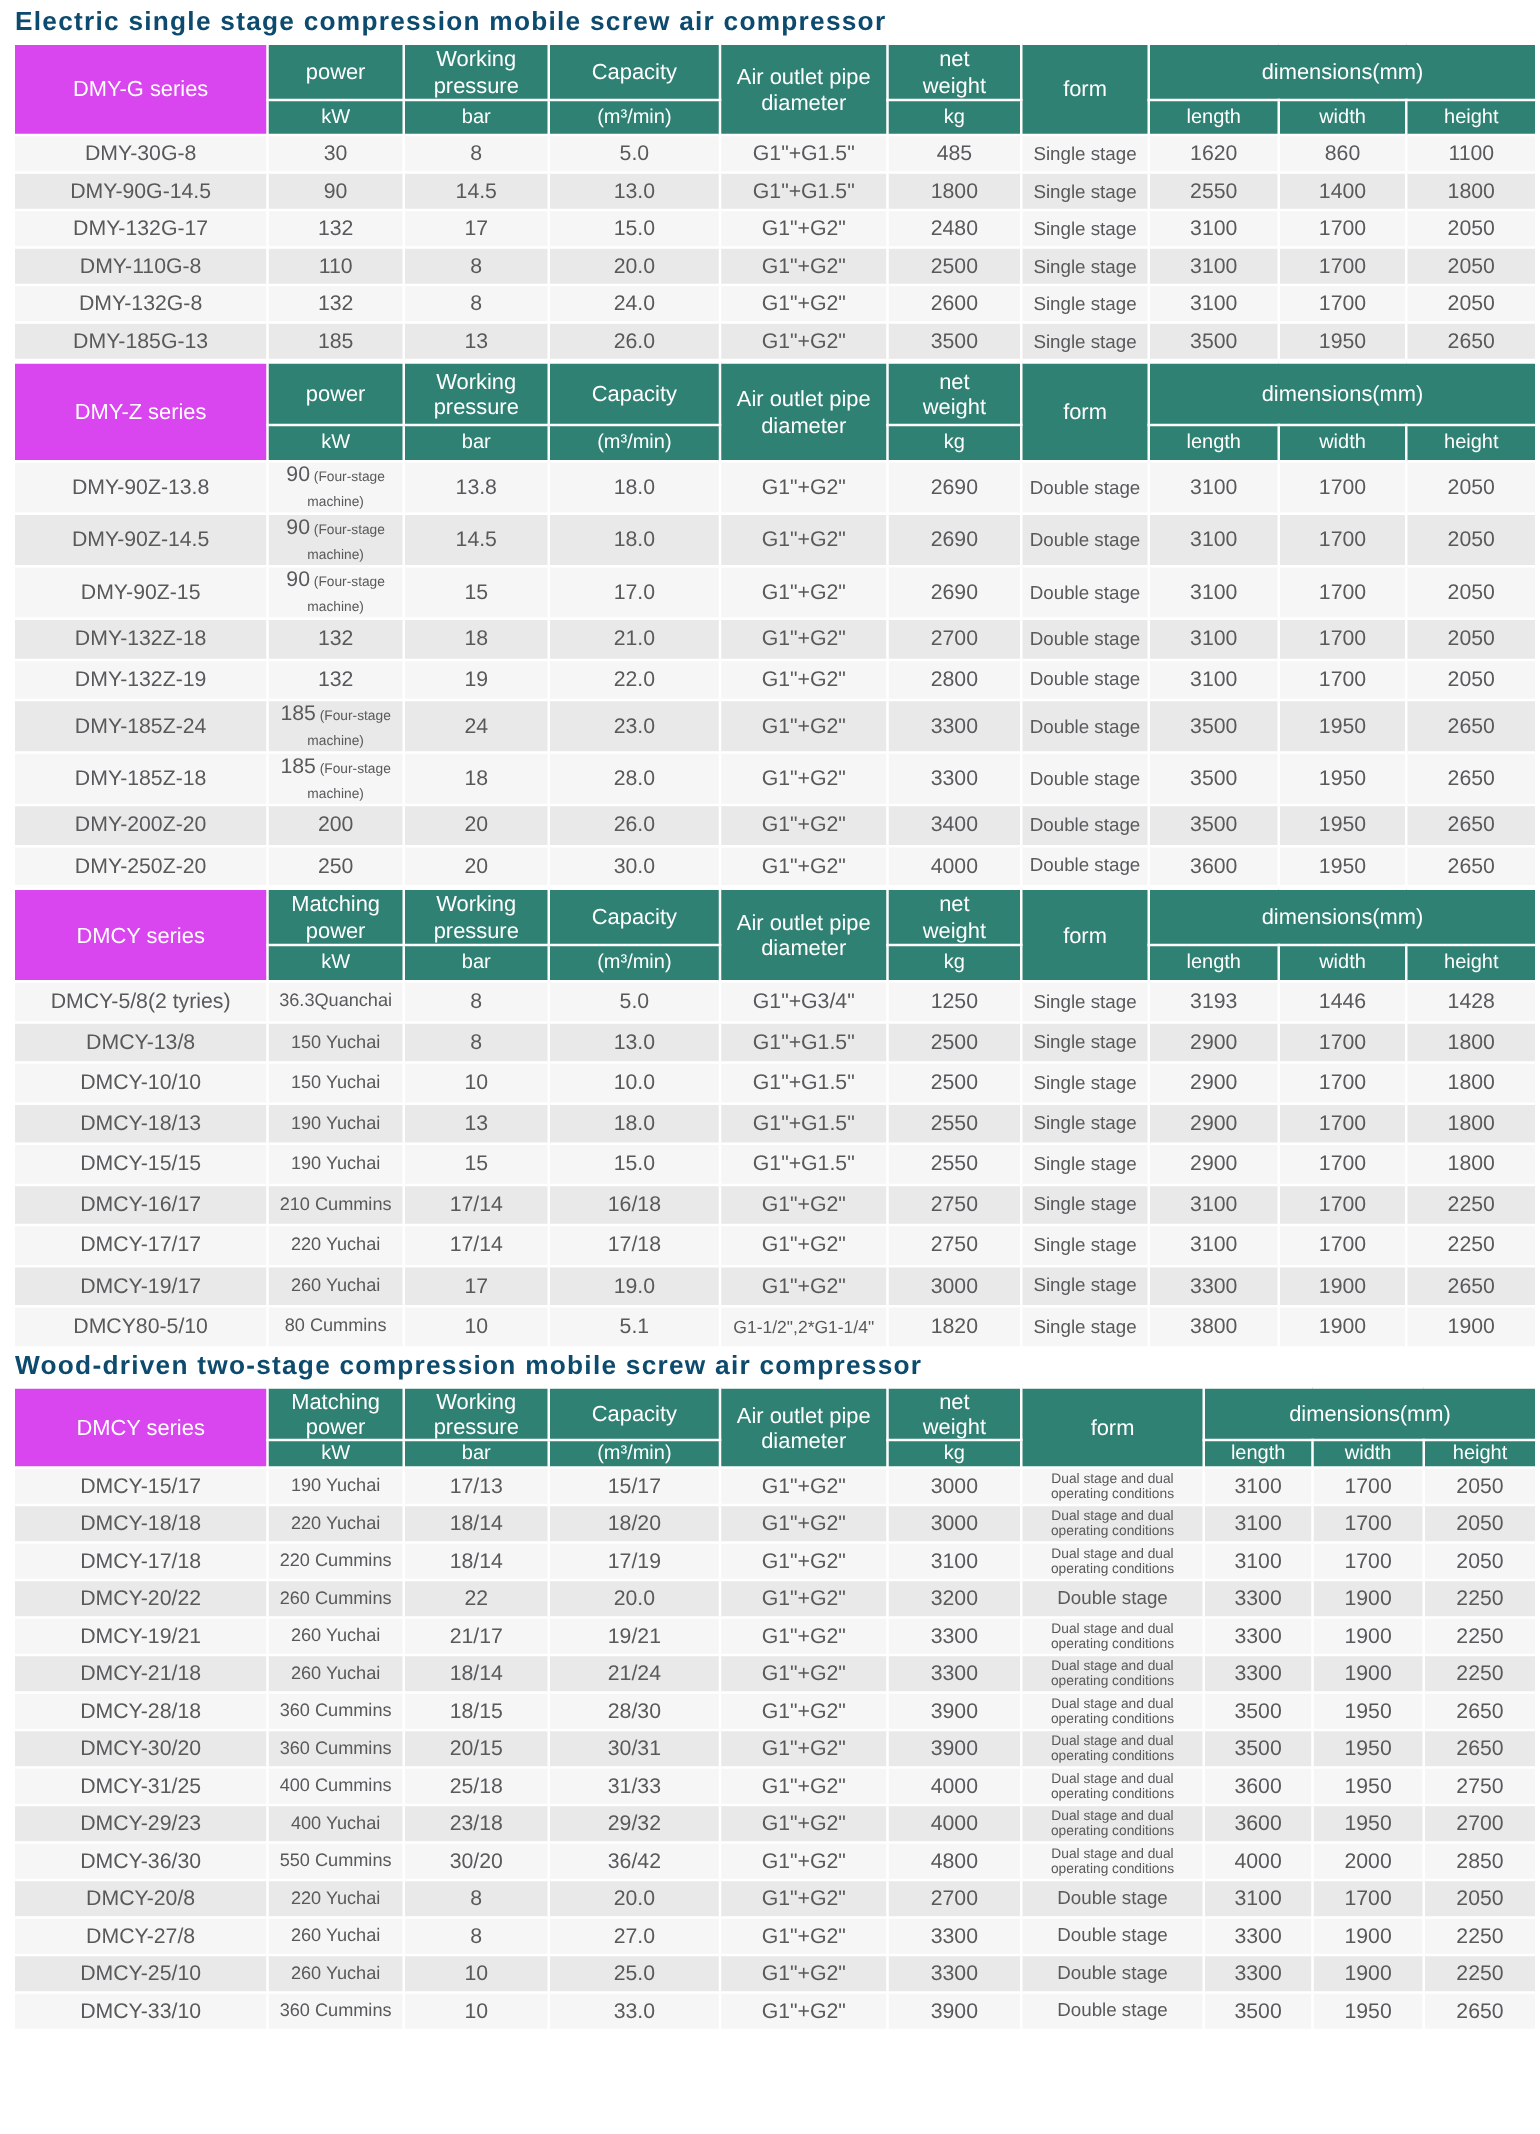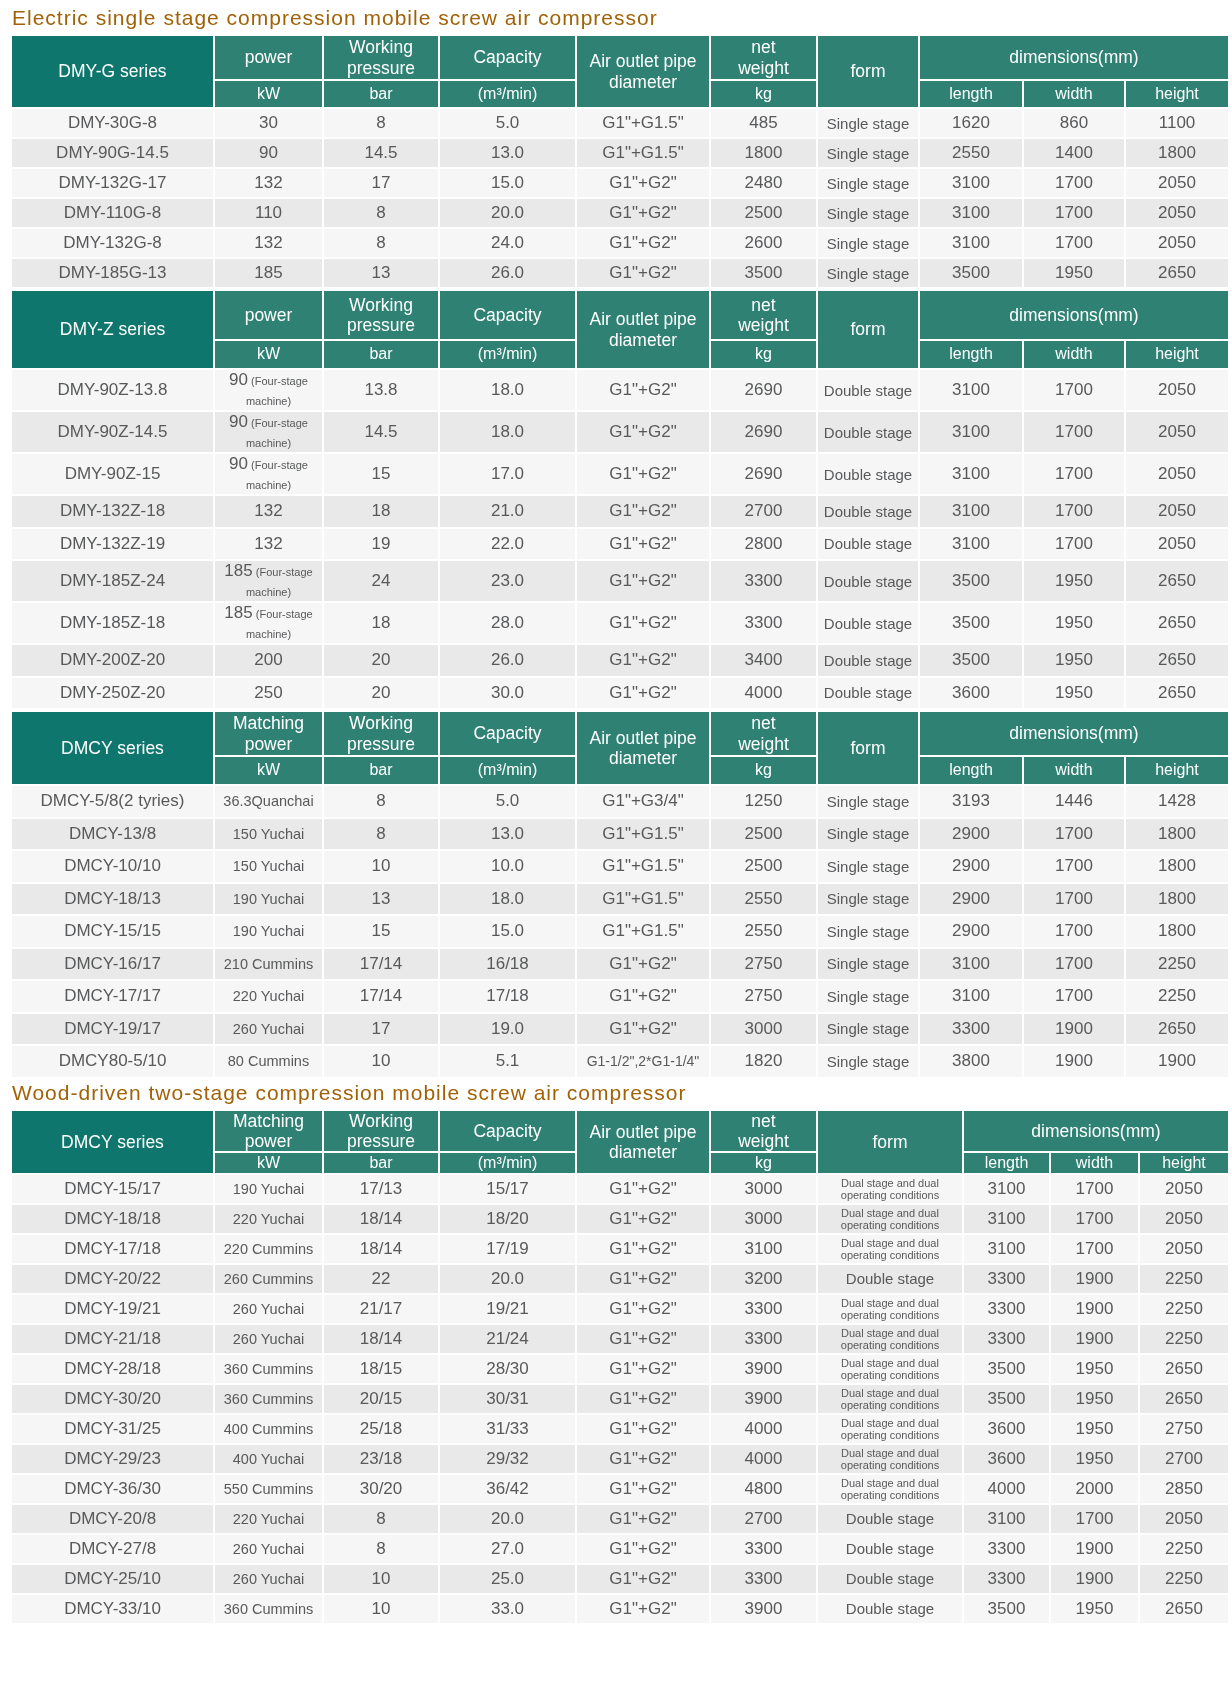--- a/index.html
+++ b/index.html
@@ -1,32 +1,32 @@
 <!DOCTYPE html>
 <html><head>
 <meta charset="utf-8">
 <style>
   html,body{margin:0;padding:0;background:#ffffff;}
   body{width:1232px;height:1707px;overflow:hidden;font-family:"Liberation Sans",sans-serif;}
   .wrap{padding:0 4px 0 10px;}
-  h2.title{font-size:21px;line-height:26px;font-weight:400;letter-spacing:1px;color:#a16207;margin:0 0 3px 2px;}
+  h2.title{font-size:21px;line-height:26px;font-weight:700;letter-spacing:1px;color:#0c4a6e;margin:0 0 3px 2px;}
   section.s0 h2.title{margin-top:5px;}
   section.s1 h2.title{margin-top:26px;}
   section.s2 h2.title{margin-top:9px;}
   section.s3 h2.title{margin-top:1px;}
   table{width:1218px;table-layout:fixed;border-collapse:collapse;}
   col.c0{width:203px}col.c1{width:109px}col.c2{width:116px}col.c3{width:137px}col.c4{width:134px}
   col.c5{width:107px}col.c6{width:102px}col.c7{width:104px}col.c8{width:102px}col.c9{width:104px}
   section.wideform col.c6{width:146px}
   section.wideform col.c7{width:87px}
   section.wideform col.c8{width:89px}
   section.wideform col.c9{width:90px}
   th,td{border:2px solid #ffffff;text-align:center;vertical-align:middle;padding:0;}
   thead th{background:#2f8174;color:#ffffff;font-weight:400;font-size:17.5px;line-height:1.15;}
-  thead th.dark{background:#0f766e;}
+  thead th.dark{background:#d946ef;}
   thead tr.hrow2 th{font-size:16px;}
   thead th.dim-sub{font-size:15px;}
   thead th.pad-narrow{padding:0 26px;}
   thead th.pad-outlet{padding:0 12px;text-align:center;}
   section.s0 tr.hrow1 th{height:43px} section.s0 tr.hrow2 th{height:26px}
   section.s1 tr.hrow1 th{height:48px} section.s1 tr.hrow2 th{height:27px}
   section.s2 tr.hrow1 th{height:43px} section.s2 tr.hrow2 th{height:27px}
   section.s3 tr.hrow1 th{height:40px} section.s3 tr.hrow2 th{height:20px}
   tbody td{color:#58595a;font-size:17px;}
   tbody tr:nth-child(odd) td{background:#f6f6f7;}

